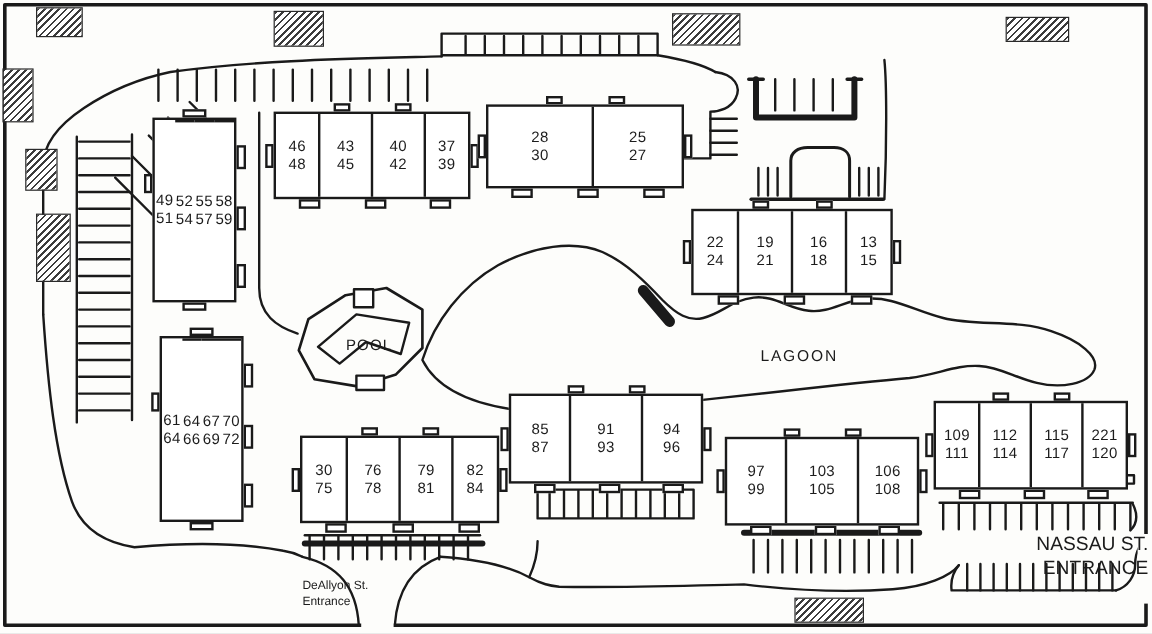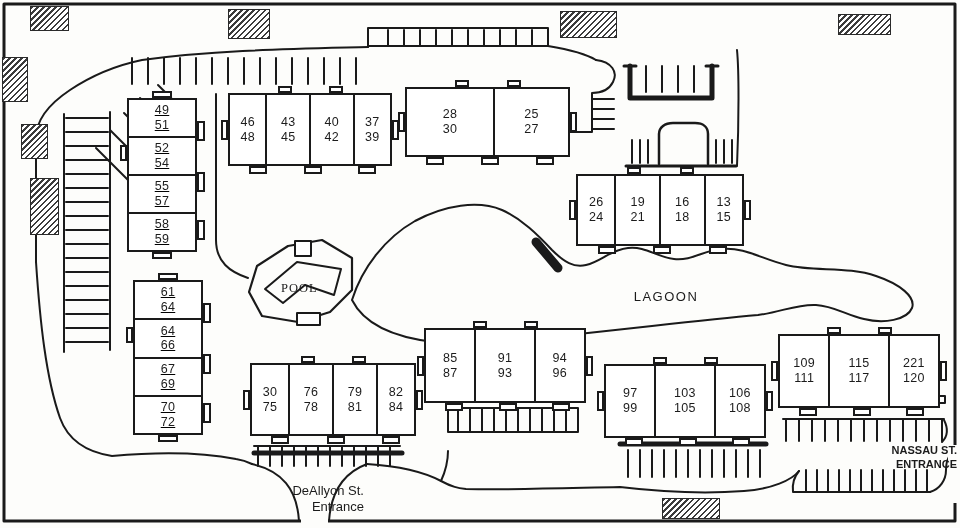--- a/index.html
+++ b/index.html
@@ -2,42 +2,42 @@
 <html><head>
 <meta charset="utf-8">
 <style>
   html,body{margin:0;padding:0;background:#ddd;}
   .stage{position:relative;width:960px;height:528px;background:#fdfdfb;overflow:hidden;
          font-family:"Liberation Sans",sans-serif;}
   .plan-svg{position:absolute;left:0;top:0;z-index:1;}
   
   .bldg{position:absolute;display:flex;background:#fff;border:2px solid #1a1a1a;z-index:3;box-sizing:border-box;}
   .bldg.h{flex-direction:row;}
-  .bldg.v{flex-direction:column;text-decoration:underline;}
+  .bldg.v{flex-direction:row;}
   .cell{flex:1;display:flex;align-items:center;justify-content:center;text-align:center;
         font-size:12.5px;line-height:1.18;color:#1c1c1c;white-space:pre-line;letter-spacing:.3px;}
   .bldg.h .cell + .cell{border-left:2px solid #1a1a1a;}
   .bldg.v .cell + .cell{border-top:2px solid #1a1a1a;}
   .bldg.h .cell.end{flex:.85;}
   
   .p{position:absolute;background:#fff;border:2px solid #1a1a1a;box-sizing:border-box;}
   .pb{width:18px;height:8px;bottom:-10px;}
   .pt{width:14px;height:7px;top:-9px;}
   .pl{width:7px;height:20px;left:-9px;top:calc(50% - 10px);}
   .prr{width:7px;height:20px;right:-9px;top:calc(50% - 10px);}
   .pvr{width:8px;height:20px;right:-10px;}
   .pvl{width:7px;height:16px;left:-9px;}
   .pvt{width:20px;height:7px;top:-9px;left:calc(50% - 10px);}
   .pvb{width:20px;height:7px;bottom:-9px;left:calc(50% - 10px);}
   
   .map-label{position:absolute;color:#1b1b1b;white-space:pre-line;z-index:4;}
-  .lbl-pool{left:281px;top:281px;width:46px;text-align:left;font-size:12.5px;letter-spacing:1px;font-family:Liberation Serif, serif;}
+  .lbl-pool{left:281px;top:281px;width:46px;text-align:right;font-size:12.5px;letter-spacing:1px;}
   .lbl-lagoon{left:620px;top:289px;width:92px;text-align:center;font-size:13px;letter-spacing:1.5px;}
-  .lbl-deallyon{left:252px;top:483px;width:112px;text-align:right;font-size:13px;line-height:1.25;}
-  .lbl-nassau{left:843px;top:444px;width:114px;text-align:right;font-size:11px;line-height:1.25;font-weight:bold;}
+  .lbl-deallyon{left:252px;top:483px;width:112px;text-align:left;font-size:10px;line-height:1.25;}
+  .lbl-nassau{left:843px;top:444px;width:114px;text-align:right;font-size:16px;line-height:1.25;}
   
   .hatch{position:absolute;border:1px solid #2a2a2a;z-index:2;
          background:repeating-linear-gradient(135deg,#3c3c3c 0 1.6px,#ffffff 1.6px 4.2px);}
 </style>
 </head>
 <body>
 
 <div class="stage">
 
   <svg class="plan-svg" width="960" height="528" viewBox="0 0 960 528">
@@ -192,21 +192,21 @@
     <i class="p pb" style="left:12%"></i>
     <i class="p pb" style="left:46%"></i>
     <i class="p pb" style="left:80%"></i>
     <i class="p pt" style="left:30%"></i>
     <i class="p pt" style="left:62%"></i>
     <i class="p pl"></i>
     <i class="p prr"></i>
   </div>
 
   <div class="bldg h" style="left:576px;top:174px;width:168px;height:72px">
-    <div class="cell end">26
+    <div class="cell end">22
 24</div>
     <div class="cell">19
 21</div>
     <div class="cell">16
 18</div>
     <div class="cell end">13
 15</div>
     <i class="p pb" style="left:12%"></i>
     <i class="p pb" style="left:46%"></i>
     <i class="p pb" style="left:80%"></i>
@@ -279,20 +279,22 @@
     <i class="p pb" style="left:80%"></i>
     <i class="p pt" style="left:30%"></i>
     <i class="p pt" style="left:62%"></i>
     <i class="p pl"></i>
     <i class="p prr"></i>
   </div>
 
   <div class="bldg h" style="left:778px;top:334px;width:162px;height:74px">
     <div class="cell end">109
 111</div>
+    <div class="cell">112
+114</div>
     <div class="cell">115
 117</div>
     <div class="cell end">221
 120</div>
     <i class="p pb" style="left:12%"></i>
     <i class="p pb" style="left:46%"></i>
     <i class="p pb" style="left:80%"></i>
     <i class="p pt" style="left:30%"></i>
     <i class="p pt" style="left:62%"></i>
     <i class="p pl"></i>

